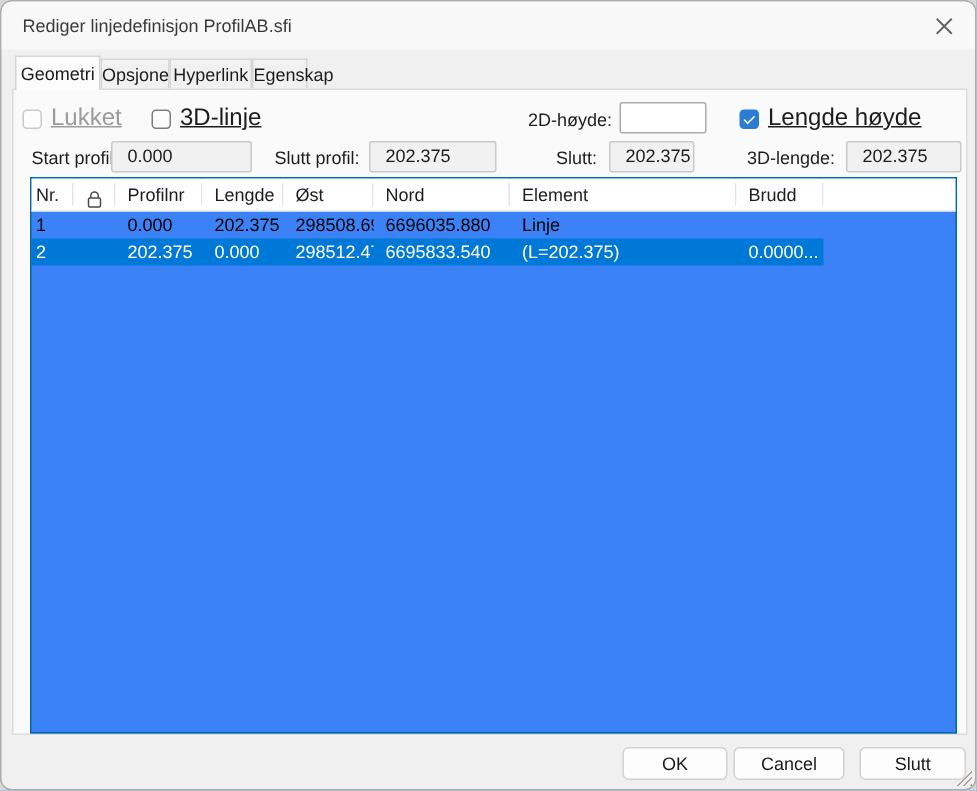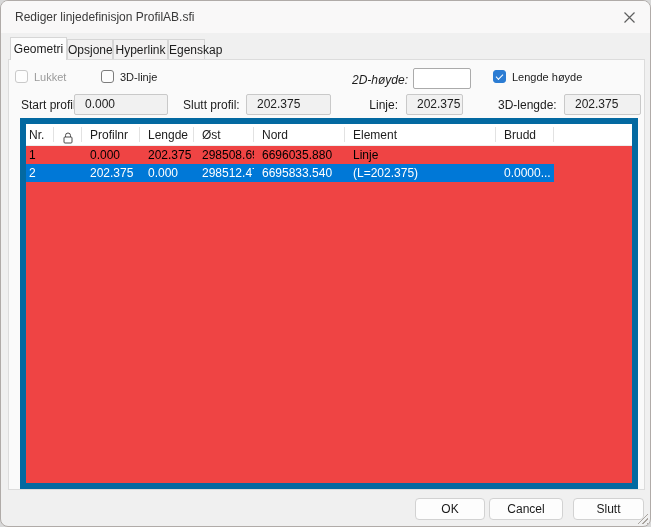--- a/index.html
+++ b/index.html
@@ -22,28 +22,28 @@
   .tab-egenskap { left:167px;top:38px; width:37px; height:21px; }
   .tabpage { position:absolute; left:7px; top:58px; width:637px; height:431px; background:#fafafa; border:1px solid #dcdcdc; z-index:1; }
   
   .ctrl { position:absolute; z-index:2; }
   .cb { display:flex; align-items:center; gap:6px; cursor:pointer; }
   .box { width:13px; height:13px; border:1px solid #7d7d7d; border-radius:3px; background:#fdfdfd; position:relative; flex:0 0 auto; }
   .box.disabled { border-color:#c9c9c9; }
   .box.checked { background:#2b7cd3; border-color:#2b7cd3; }
   .check { display:none; width:7px; height:4px; border-left:1.6px solid #fff; border-bottom:1.6px solid #fff; transform:rotate(-45deg); position:absolute; left:2px; top:3px; }
   .box.checked .check { display:block; }
-  .cb-label { font-size:11px; color:#1c1c1c; white-space:nowrap; }
+  .cb-label { font-size:16px; color:#1c1c1c; white-space:nowrap;text-decoration:underline; }
   .cb-label.disabled { color:#9b9b9b; }
   .lbl { position:absolute; z-index:2; font-size:12px; color:#1c1c1c; white-space:nowrap; }
   .lbl.r { text-align:right; }
   .ro-field { position:absolute; z-index:2; height:21px; background:#f1f1f1; border:1px solid #c9c9c9; border-radius:2px; font-size:12px; color:#1c1c1c; line-height:19px; padding-left:10px; white-space:nowrap; overflow:hidden; }
   .txt-input { position:absolute; z-index:2; height:21px; background:#ffffff; border:1px solid #ababab; border-radius:2px; font-size:12px; color:#1c1c1c; padding-left:6px; font-family:"Liberation Sans", sans-serif; outline:none; }
   
-  .table { position:absolute; left:19px; top:117px; width:618px; height:371px; background:#ef4444; border:6px solid #0369a1; z-index:2; }
+  .table { position:absolute; left:19px; top:117px; width:618px; height:371px; background:#3b82f6; border:1px solid #0369a1; z-index:2; }
   .hrow { position:absolute; left:0; top:0; width:100%; height:22px; border-bottom:1px solid #ededed; background:#ffffff; }
   .hcell { position:absolute; top:0; height:22px; line-height:22px; font-size:12px; color:#1c1c1c; padding-left:8px; overflow:hidden; white-space:nowrap; cursor:default; }
   .hcell::after { content:""; position:absolute; right:0; top:3px; width:1px; height:15px; background:#e2e2e2; }
   .row { position:absolute; left:0; width:528px; height:18px; cursor:pointer; }
   .row.selected { background:#0078d7; color:#ffffff; }
   .row-1 { top:22px; } .row-2 { top:40px; }
   .cell { position:absolute; top:0; height:18px; line-height:18px; font-size:12px; padding-left:8px; white-space:nowrap; overflow:hidden; }
   .c0 { left:0;    width:28px; padding-left:3px; }
   .c1 { left:28px; width:28px; text-align:center; padding-left:0; }
   .c2 { left:56px; width:58px; }
@@ -87,36 +87,36 @@
   <div class="tabpage"></div>
 
   <div class="ctrl cb" style="left:14px; top:69px;">
     <span class="box disabled"></span>
     <span class="cb-label disabled">Lukket</span>
   </div>
   <div class="ctrl cb" style="left:100px; top:69px;">
     <span class="box"></span>
     <span class="cb-label">3D-linje</span>
   </div>
-  <div class="lbl r" style="left:348px; top:72px; width:59px;font-style:italic;">2D-høyde:</div>
+  <div class="lbl r" style="left:348px; top:72px; width:59px;">2D-høyde:</div>
   <input class="txt-input" style="left: 412px; top: 67px; width: 58px;" value="">
   <div class="ctrl cb" style="left:492px; top:69px;">
     <span class="box checked">
         <span class="check"></span>
       </span>
     <span class="cb-label">Lengde høyde</span>
   </div>
 
   <div class="lbl" style="left:20px; top:97px;">Start profil:</div>
   <div class="ro-field" style="left:73px; top:93px; width:94px;">0.000</div>
 
   <div class="lbl" style="left:182px; top:97px;">Slutt profil:</div>
   <div class="ro-field" style="left:245px; top:93px; width:85px;">202.375</div>
 
-  <div class="lbl r" style="left:350px; top:97px; width:47px;">Linje:</div>
+  <div class="lbl r" style="left:350px; top:97px; width:47px;">Slutt:</div>
   <div class="ro-field" style="left:405px; top:93px; width:57px;">202.375</div>
 
   <div class="lbl" style="left:497px; top:97px;">3D-lengde:</div>
   <div class="ro-field" style="left:563px; top:93px; width:77px;">202.375</div>
 
   <div class="table">
     <div class="hrow">
       <div class="hcell c0">Nr.</div>
       <div class="hcell c1">
         <span class="lock-wrap">

